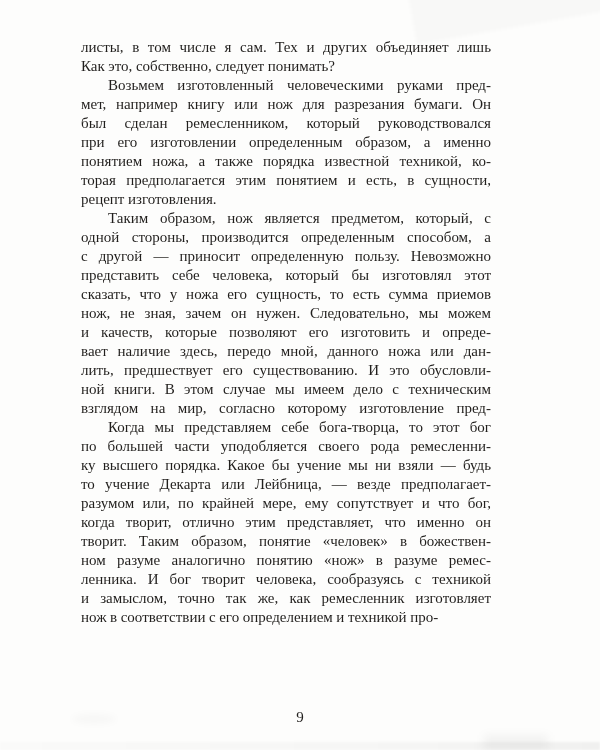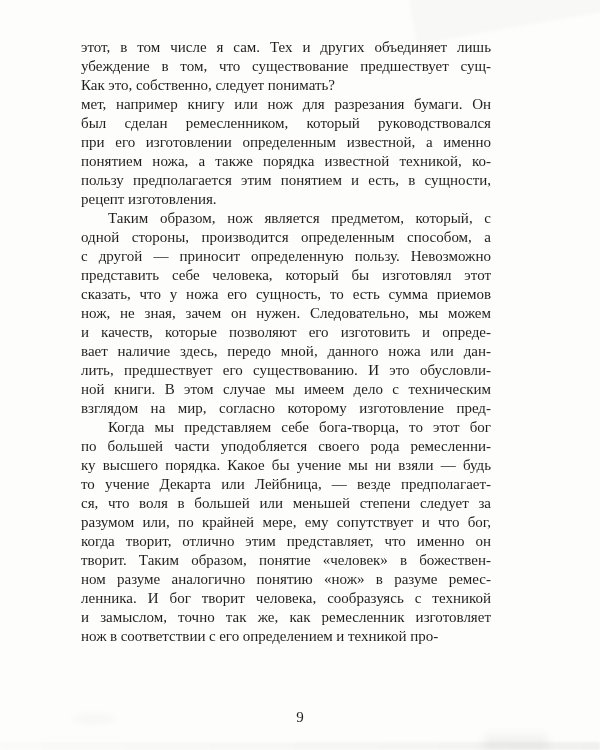--- a/index.html
+++ b/index.html
@@ -96,51 +96,50 @@
     filter: blur(3px);
   }
 </style>
 </head>
 <body>
 
 <div class="scan">
   <div class="edge-top-right"></div>
   <div class="text-block">
       <div class="paragraph">
-        <div class="line">этот, в том числе я сам. Тех и других объединяет лишь</div>
-        <div class="line">убеждение в том, что существование предшествует сущ-</div>
+        <div class="line">листы, в том числе я сам. Тех и других объединяет лишь</div>
         <div class="line para-end">Как это, собственно, следует понимать?</div>
       </div>
       <div class="paragraph">
+        <div class="line para-start">Возьмем изготовленный человеческими руками пред-</div>
         <div class="line">мет, например книгу или нож для разрезания бумаги. Он</div>
         <div class="line">был сделан ремесленником, который руководствовался</div>
-        <div class="line">при его изготовлении определенным известной, а именно</div>
+        <div class="line">при его изготовлении определенным образом, а именно</div>
         <div class="line">понятием ножа, а также порядка известной техникой, ко-</div>
-        <div class="line">пользу предполагается этим понятием и есть, в сущности,</div>
+        <div class="line">торая предполагается этим понятием и есть, в сущности,</div>
         <div class="line para-end">рецепт изготовления.</div>
       </div>
       <div class="paragraph">
         <div class="line para-start">Таким образом, нож является предметом, который, с</div>
         <div class="line">одной стороны, производится определенным способом, а</div>
         <div class="line">с другой — приносит определенную пользу. Невозможно</div>
         <div class="line">представить себе человека, который бы изготовлял этот</div>
         <div class="line">сказать, что у ножа его сущность, то есть сумма приемов</div>
         <div class="line">нож, не зная, зачем он нужен. Следовательно, мы можем</div>
         <div class="line">и качеств, которые позволяют его изготовить и опреде-</div>
         <div class="line">вает наличие здесь, передо мной, данного ножа или дан-</div>
         <div class="line">лить, предшествует его существованию. И это обусловли-</div>
         <div class="line">ной книги. В этом случае мы имеем дело с техническим</div>
         <div class="line">взглядом на мир, согласно которому изготовление пред-</div>
       </div>
       <div class="paragraph">
         <div class="line para-start">Когда мы представляем себе бога-творца, то этот бог</div>
         <div class="line">по большей части уподобляется своего рода ремесленни-</div>
         <div class="line">ку высшего порядка. Какое бы учение мы ни взяли — будь</div>
         <div class="line">то учение Декарта или Лейбница, — везде предполагает-</div>
-        <div class="line">ся, что воля в большей или меньшей степени следует за</div>
         <div class="line">разумом или, по крайней мере, ему сопутствует и что бог,</div>
         <div class="line">когда творит, отлично этим представляет, что именно он</div>
         <div class="line">творит. Таким образом, понятие «человек» в божествен-</div>
         <div class="line">ном разуме аналогично понятию «нож» в разуме ремес-</div>
         <div class="line">ленника. И бог творит человека, сообразуясь с техникой</div>
         <div class="line">и замыслом, точно так же, как ремесленник изготовляет</div>
         <div class="line para-end">нож в соответствии с его определением и техникой про-</div>
       </div>
     </div>
   <div class="page-number">9</div>

